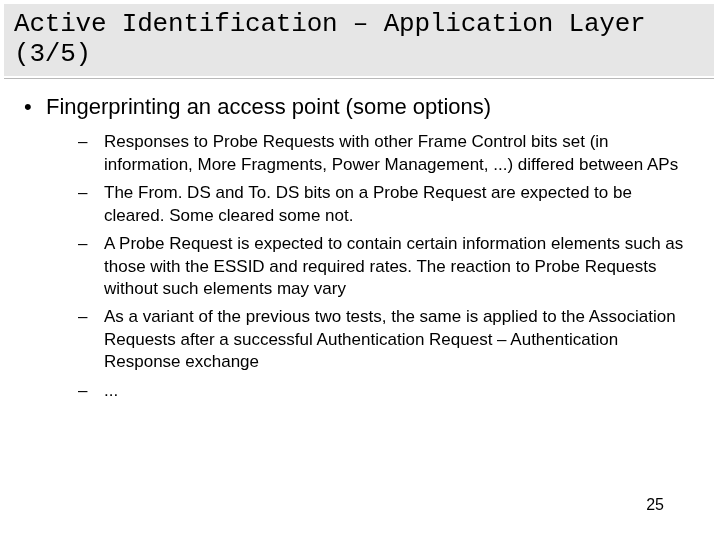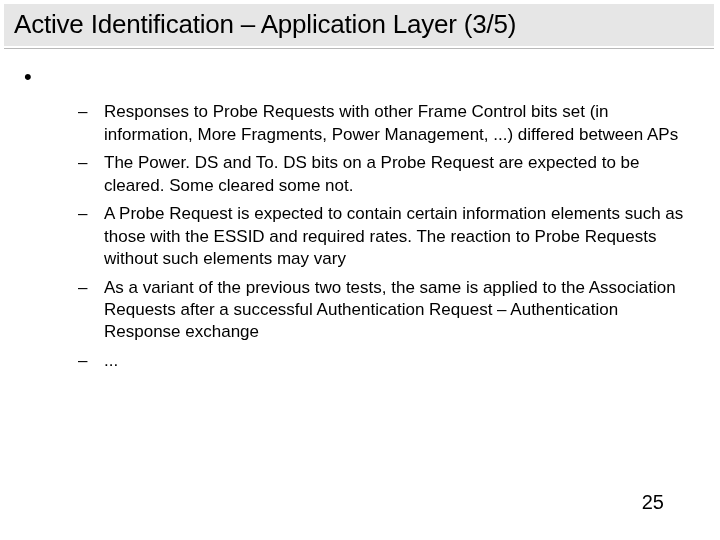--- a/index.html
+++ b/index.html
@@ -20,20 +20,21 @@
   }
   .title-band {
     background: #e6e6e6;
     padding: 6px 10px 6px 10px;
     margin: 4px 6px 0 4px;
   }
   .title-text {
     font-size: 26px;
     line-height: 1.15;
     letter-spacing: -0.2px;
+    font-family: Liberation Mono, monospace;
   }
   .title-underline {
     margin: 2px 6px 0 4px;
     border-bottom: 1px solid #b8b8b8;
   }
   .body {
     padding: 14px 26px 0 24px;
   }
   .level1 {
     display: flex;
@@ -63,46 +64,47 @@
     flex: 0 0 26px;
     text-align: left;
   }
   .subtext {
     flex: 1 1 auto;
   }
   .page-number {
     position: absolute;
     right: 56px;
     bottom: 30px;
-    font-size: 20px;
+    font-size: 16px;
   }
 </style>
 </head>
 <body>
 
 <div class="slide">
 
   <div class="title-band">
     <div class="title-text">Active Identification – Application Layer (3/5)</div>
   </div>
   <div class="title-underline"></div>
 
   <div class="body">
     <div class="level1">
       <span class="l1-bullet">•</span>
+      <span>Fingerprinting an access point (some options)</span>
     </div>
 
     <div class="sublist">
       <div class="subitem">
         <span class="dash">–</span>
         <span class="subtext">Responses to Probe Requests with other Frame Control bits set (in information, More Fragments, Power Management, ...) differed between APs</span>
       </div>
       <div class="subitem">
         <span class="dash">–</span>
-        <span class="subtext">The Power. DS and To. DS bits on a Probe Request are expected to be cleared. Some cleared some not.</span>
+        <span class="subtext">The From. DS and To. DS bits on a Probe Request are expected to be cleared. Some cleared some not.</span>
       </div>
       <div class="subitem">
         <span class="dash">–</span>
         <span class="subtext">A Probe Request is expected to contain certain information elements such as those with the ESSID and required rates. The reaction to Probe Requests without such elements may vary</span>
       </div>
       <div class="subitem">
         <span class="dash">–</span>
         <span class="subtext">As a variant of the previous two tests, the same is applied to the Association Requests after a successful Authentication Request – Authentication Response exchange</span>
       </div>
       <div class="subitem">

